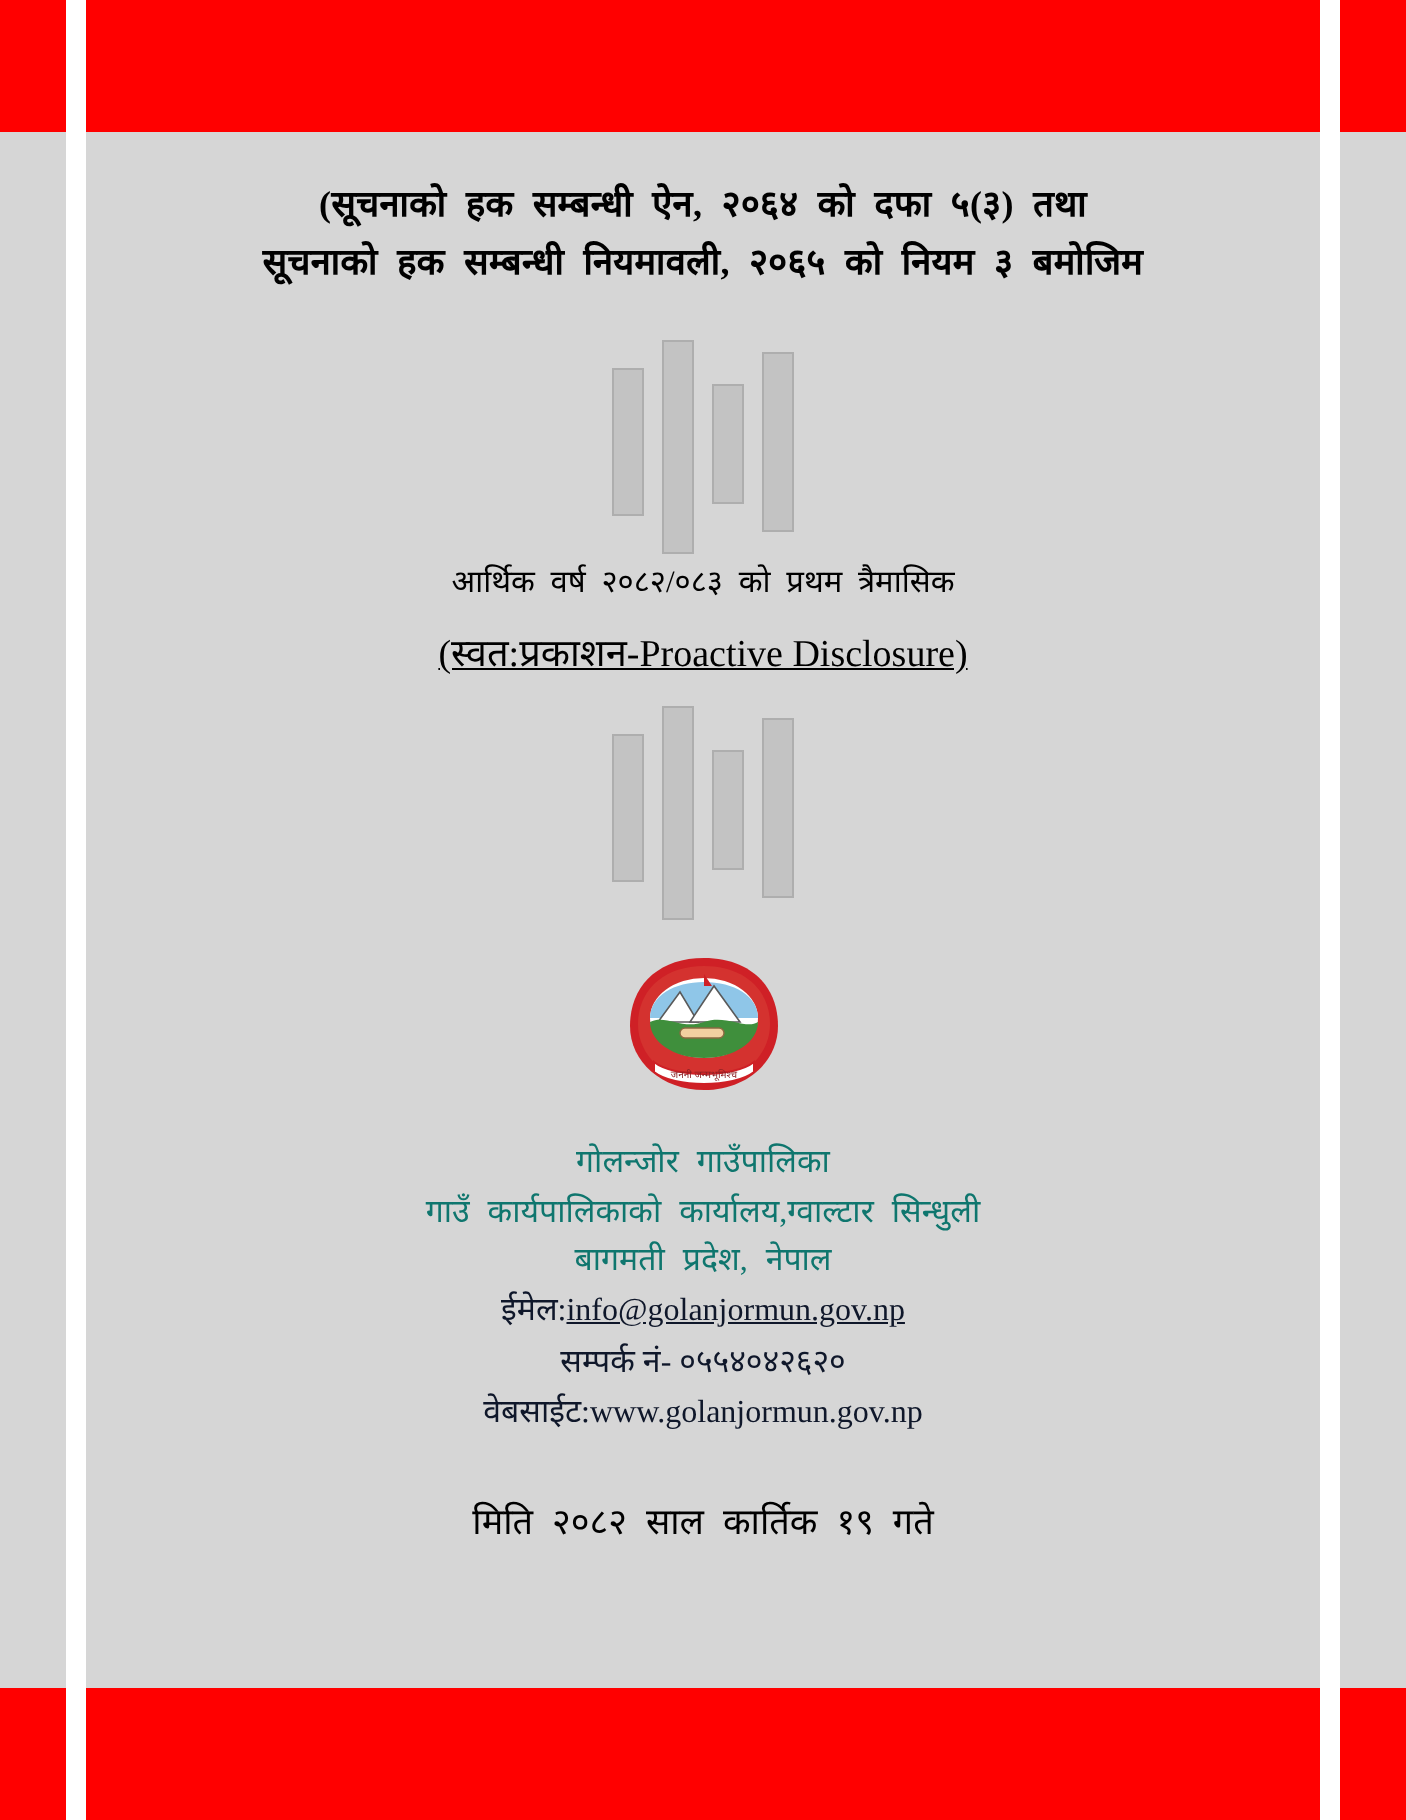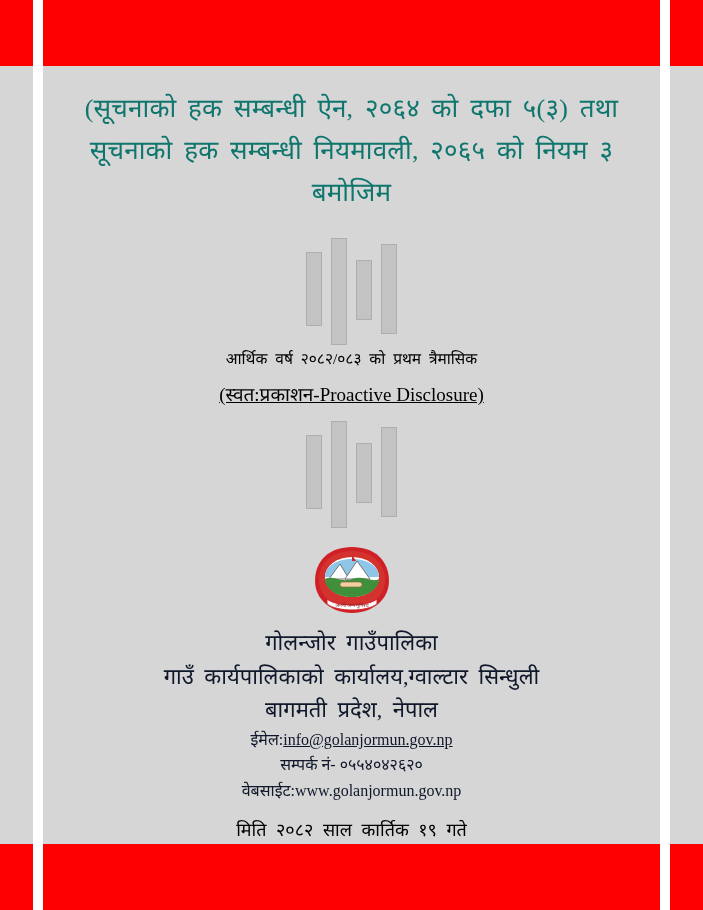--- a/index.html
+++ b/index.html
@@ -69,24 +69,24 @@
     width: 617px;
     height: 778px;
     background: #d6d6d6;
     box-sizing: border-box;
     padding: 0 18px;
     text-align: center;
   }
 
   .heading {
     margin-top: 22px;
-    font-size: 26px;
-    font-weight: normal;
+    font-size: 18px;
+    font-weight: bold;
     line-height: 1.62;
-    color: #0f766e;
+    color: #000000;
     letter-spacing: 0.2px;
     word-spacing: 5px;
   }
   .heading .ln { display: block; }
 
   
   .ornament {
     display: flex;
     align-items: flex-start;
     justify-content: center;
@@ -123,38 +123,38 @@
 
   .emblem-wrap {
     margin-top: 14px;
     height: 78px;
     display: flex;
     align-items: center;
     justify-content: center;
   }
 
   .address {
-    margin-top: 8px;
-    font-size: 22px;
+    margin-top: 20px;
+    font-size: 16px;
     line-height: 1.52;
-    color: #0f172a;
+    color: #0f766e;
     word-spacing: 5px;
   }
   .address .ln { display: block; }
 
   .contact {
     font-size: 16px;
     line-height: 1.6;
     color: #0f172a;
   }
   .contact .ln { display: block; }
   .contact .u { text-decoration: underline; }
 
   .date-line {
-    margin-top: 14px;
+    margin-top: 28px;
     font-size: 18px;
     color: #000;
     word-spacing: 5px;
   }
 </style>
 </head>
 <body>
 
 <div class="page">
 

